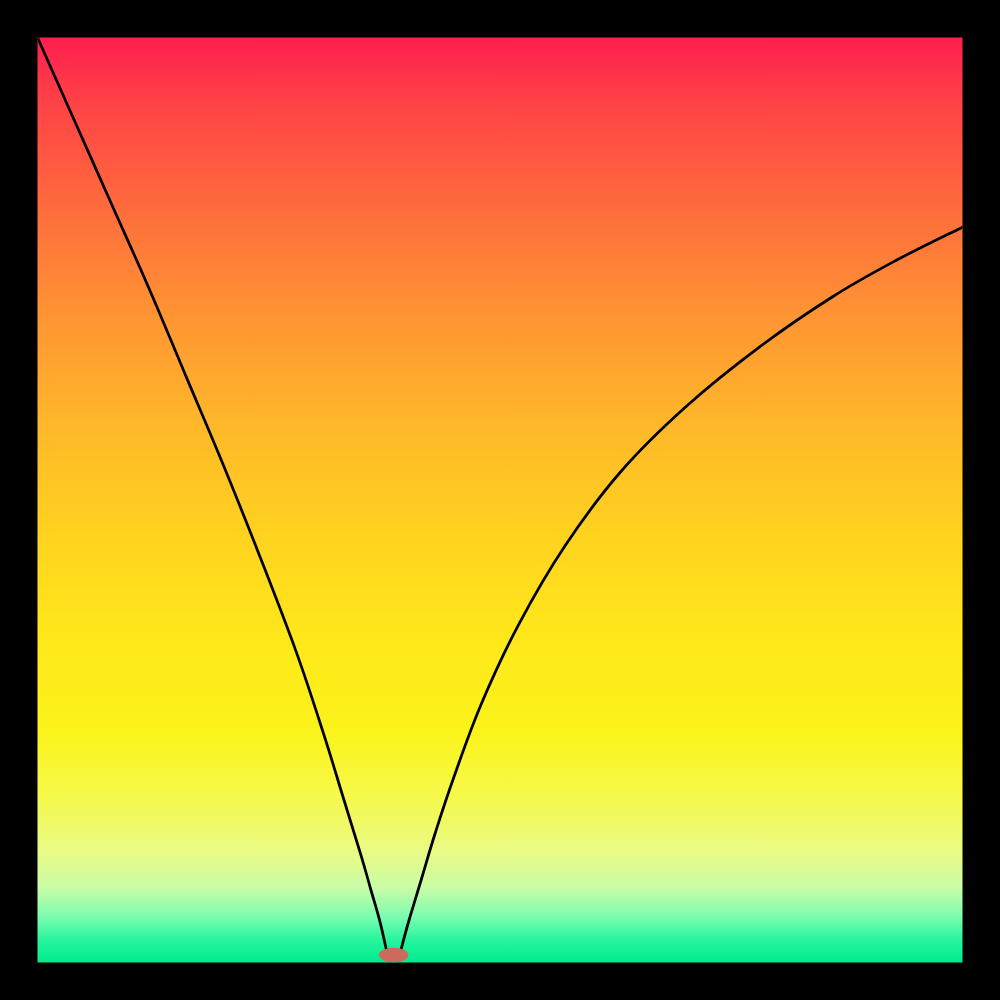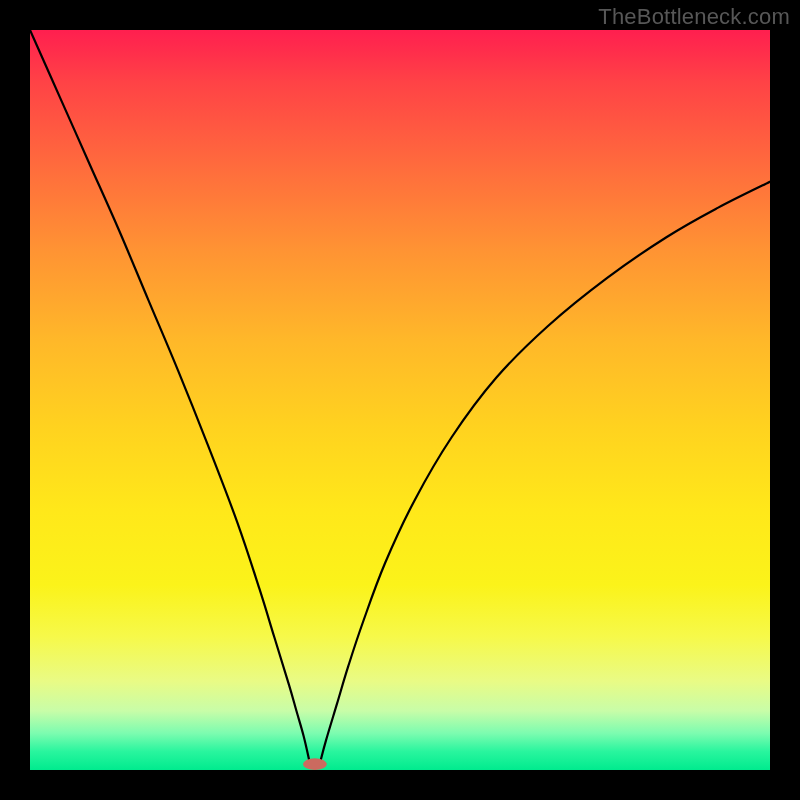--- a/index.html
+++ b/index.html
@@ -55,21 +55,20 @@
     left: 0;
     top: 0;
     width: 740px;
     height: 740px;
     z-index: 10;
   }
 </style>
 </head>
 <body>
 <div class="container">
-  <div class="watermark">TheBottleneck.com</div>
   <div class="plot-frame">
     <svg class="curve-layer" viewBox="0 0 740 740" preserveAspectRatio="none">
       <path id="left-curve" fill="none" stroke="#000" stroke-width="2.2" stroke-linecap="round" d="M 0.00 0.00 C 5.33 11.99, 18.94 42.62, 29.60 66.60 C 40.26 90.58, 48.54 109.22, 59.20 133.20 C 69.86 157.18, 78.14 175.16, 88.80 199.80 C 99.46 224.44, 107.74 244.79, 118.40 270.10 C 129.06 295.41, 137.34 314.43, 148.00 340.40 C 158.66 366.37, 166.94 387.09, 177.60 414.40 C 188.26 441.71, 197.88 466.13, 207.20 492.10 C 216.52 518.07, 222.74 538.05, 229.40 558.70 C 236.06 579.35, 238.87 589.48, 244.20 606.80 C 249.53 624.12, 255.00 641.58, 259.00 654.90 C 263.00 668.22, 263.74 671.48, 266.40 680.80 C 269.06 690.12, 271.40 697.38, 273.80 706.70 C 276.20 716.02, 278.65 727.94, 279.72 732.60"></path>
       <path id="right-curve" fill="none" stroke="#000" stroke-width="2.2" stroke-linecap="round" d="M 290.08 732.60 C 291.15 728.60, 292.94 721.06, 296.00 710.40 C 299.06 699.74, 303.10 686.72, 307.10 673.40 C 311.10 660.08, 313.54 651.05, 318.20 636.40 C 322.86 621.75, 326.34 610.65, 333.00 592.00 C 339.66 573.35, 345.88 554.78, 355.20 532.80 C 364.52 510.82, 372.81 492.54, 384.80 469.90 C 396.79 447.26, 407.15 428.98, 421.80 407.00 C 436.45 385.02, 448.88 367.78, 466.20 347.80 C 483.52 327.82, 498.02 313.98, 518.00 296.00 C 537.98 278.02, 555.89 263.88, 577.20 247.90 C 598.51 231.92, 616.42 219.85, 636.40 207.20 C 656.38 194.55, 669.55 187.59, 688.20 177.60 C 706.85 167.61, 730.68 156.36, 740.00 151.70"></path>
       <ellipse id="min-marker" fill="#cb6a5f" cx="284.90" cy="734.08" rx="11.84" ry="5.92"></ellipse>
     </svg>
   </div>
 </div>
 
 </body></html>

